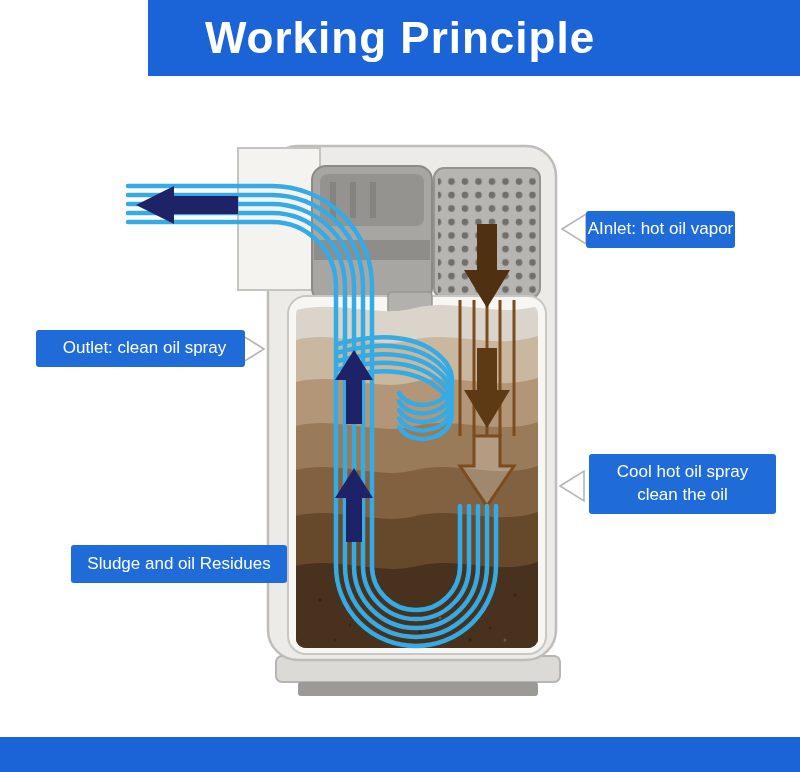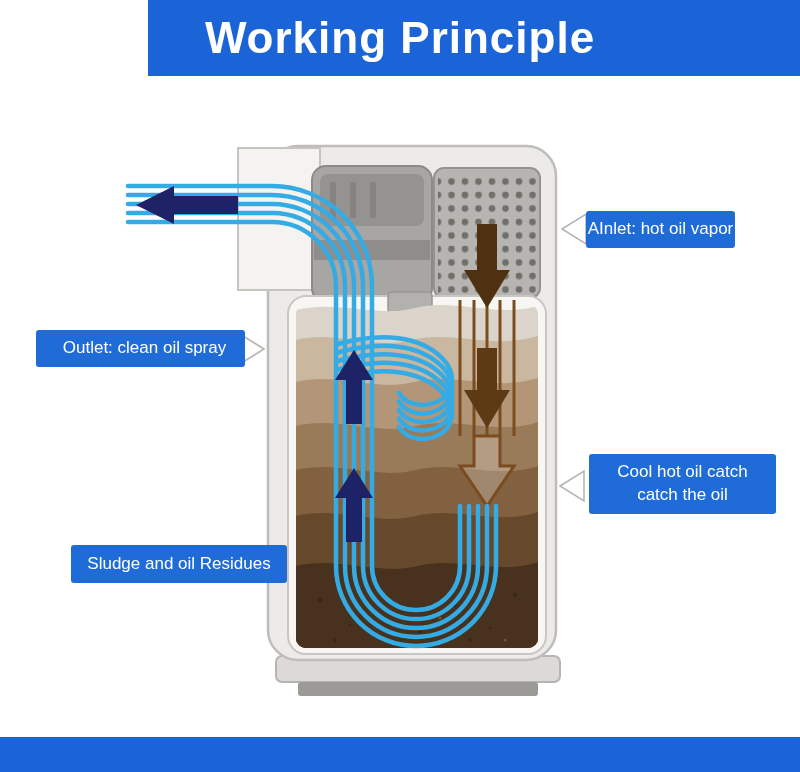--- a/index.html
+++ b/index.html
@@ -131,21 +131,21 @@
     <polygon points="268,565 244,550 244,580" fill="#ffffff" stroke="#b4b3b1" stroke-width="1.5"></polygon>
   </svg>
 
   <div class="callout callout-inlet">
     <span>AInlet: hot oil vapor</span>
   </div>
   <div class="callout callout-outlet">
     <span>Outlet: clean oil spray</span>
   </div>
   <div class="callout callout-cool two-line">
-    <span>Cool hot oil catch</span>
-    <span>catch the oil</span>
+    <span>Cool hot oil spray</span>
+    <span>clean the oil</span>
   </div>
   <div class="callout callout-sludge">
     <span>Sludge and oil Residues</span>
   </div>
 
   <div class="bottombar"></div>
 </div>
 
 </body></html>

